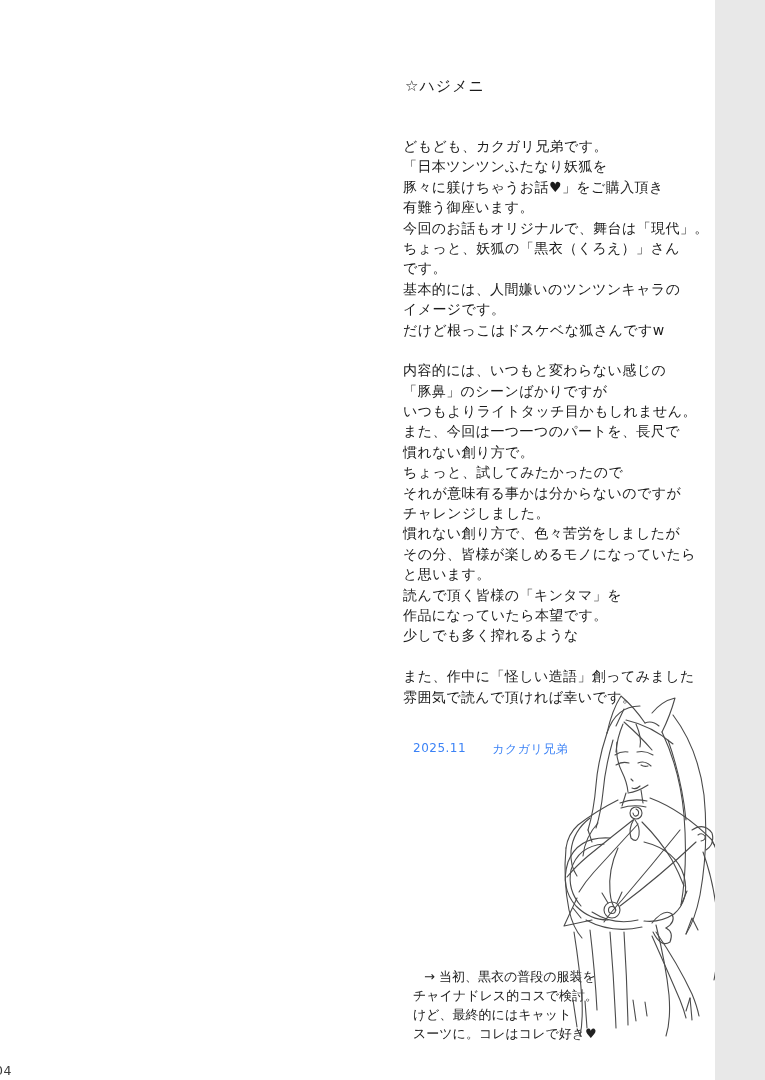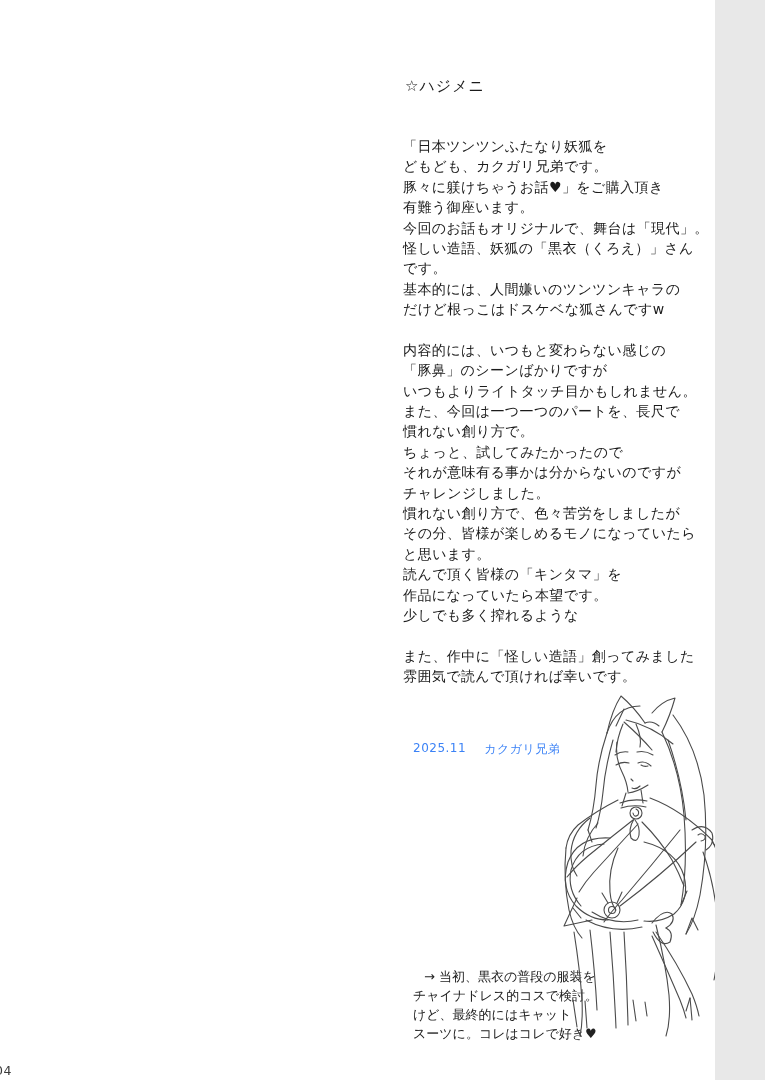--- a/index.html
+++ b/index.html
@@ -27,21 +27,21 @@
     height:20.4px;line-height:20.4px;
     letter-spacing:0.4px;
     white-space:nowrap;
   }
   .date-row{
     left:413px;top:741px;
     font-size:12px;letter-spacing:0.5px;
     color:#3b82f6;
     display:flex;
   }
-  .date-row .author{margin-left:18px;}
+  .date-row .author{margin-left:26px;}
   .margin-note{
     left:404px;top:967px;
     font-size:13px;
     color:#222;
   }
   .margin-note .cap-row{
     height:19px;line-height:19px;white-space:nowrap;margin-left:20px;
   }
   .margin-note .cap-row .arrow{margin-right:4px;}
   .margin-note .cap-line{
@@ -57,28 +57,29 @@
   .sketch svg{display:block;width:100%;height:100%;}
 </style>
 </head>
 <body>
 
 <div class="page">
 
   <div class="abs page-title">☆ハジメニ</div>
 
   <div class="abs body-text">
+      <div class="line">どもども、カクガリ兄弟です。</div>
       <div class="line">「日本ツンツンふたなり妖狐を</div>
-      <div class="line">どもども、カクガリ兄弟です。</div>
       <div class="line">豚々に躾けちゃうお話♥」をご購入頂き</div>
       <div class="line">有難う御座います。</div>
       <div class="line">今回のお話もオリジナルで、舞台は「現代」。</div>
-      <div class="line">怪しい造語、妖狐の「黒衣（くろえ）」さん</div>
+      <div class="line">ちょっと、妖狐の「黒衣（くろえ）」さん</div>
       <div class="line">です。</div>
       <div class="line">基本的には、人間嫌いのツンツンキャラの</div>
+      <div class="line">イメージです。</div>
       <div class="line">だけど根っこはドスケベな狐さんですw</div>
       <div class="line">&nbsp;</div>
       <div class="line">内容的には、いつもと変わらない感じの</div>
       <div class="line">「豚鼻」のシーンばかりですが</div>
       <div class="line">いつもよりライトタッチ目かもしれません。</div>
       <div class="line">また、今回は一つ一つのパートを、長尺で</div>
       <div class="line">慣れない創り方で。</div>
       <div class="line">ちょっと、試してみたかったので</div>
       <div class="line">それが意味有る事かは分からないのですが</div>
       <div class="line">チャレンジしました。</div>

